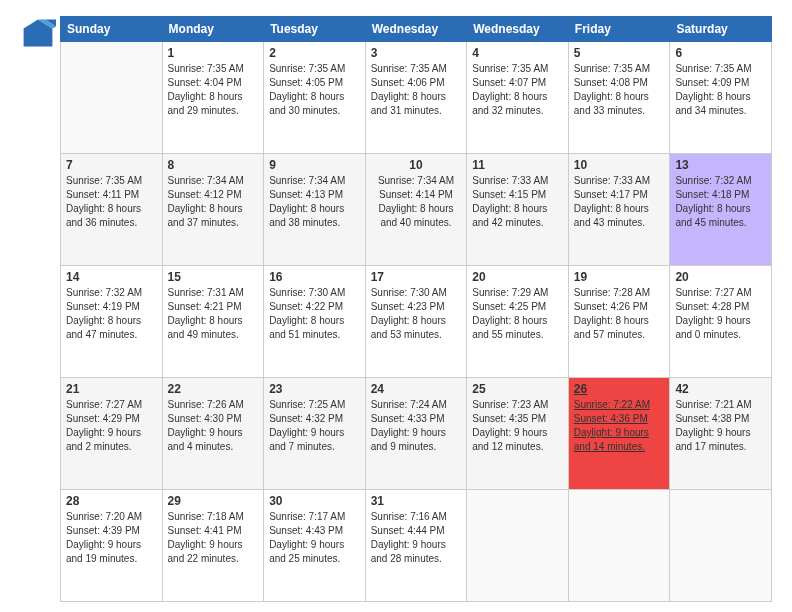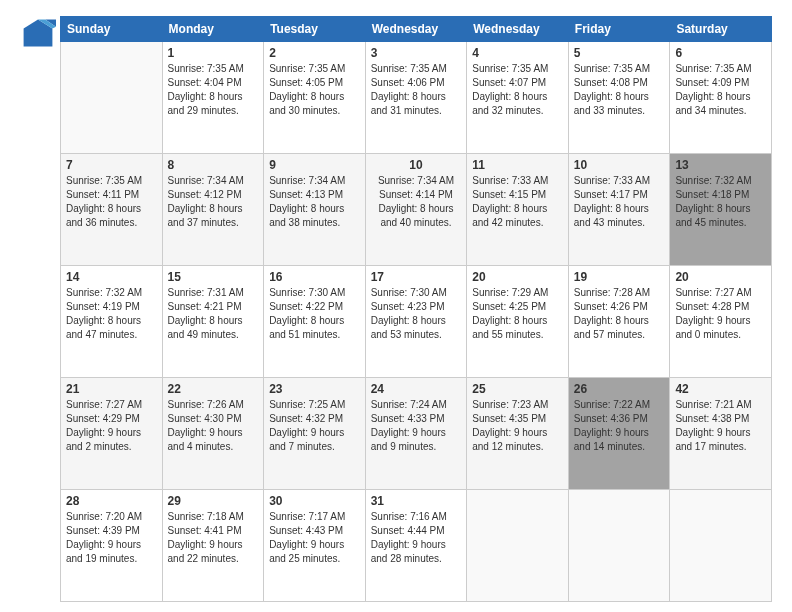--- a/index.html
+++ b/index.html
@@ -186,21 +186,21 @@
             <div class="day-info">Sunrise: 7:34 AM<br>Sunset: 4:14 PM<br>Daylight: 8 hours and 40 minutes.</div>
           </td>
           <td style="background: rgb(245, 245, 245);">
             <span class="day-num">11</span>
             <div class="day-info">Sunrise: 7:33 AM<br>Sunset: 4:15 PM<br>Daylight: 8 hours and 42 minutes.</div>
           </td>
           <td style="background: rgb(245, 245, 245);">
             <span class="day-num">10</span>
             <div class="day-info">Sunrise: 7:33 AM<br>Sunset: 4:17 PM<br>Daylight: 8 hours and 43 minutes.</div>
           </td>
-          <td style="background: #a3a3a3;">
+          <td style="background: #c4b5fd;">
             <span class="day-num">13</span>
             <div class="day-info">Sunrise: 7:32 AM<br>Sunset: 4:18 PM<br>Daylight: 8 hours and 45 minutes.</div>
           </td>
         </tr>
         <tr>
           <td>
             <span class="day-num">14</span>
             <div class="day-info">Sunrise: 7:32 AM<br>Sunset: 4:19 PM<br>Daylight: 8 hours and 47 minutes.</div>
           </td>
           <td>
@@ -242,21 +242,21 @@
             <div class="day-info">Sunrise: 7:25 AM<br>Sunset: 4:32 PM<br>Daylight: 9 hours and 7 minutes.</div>
           </td>
           <td style="background: rgb(245, 245, 245);">
             <span class="day-num">24</span>
             <div class="day-info">Sunrise: 7:24 AM<br>Sunset: 4:33 PM<br>Daylight: 9 hours and 9 minutes.</div>
           </td>
           <td style="background: rgb(245, 245, 245);">
             <span class="day-num">25</span>
             <div class="day-info">Sunrise: 7:23 AM<br>Sunset: 4:35 PM<br>Daylight: 9 hours and 12 minutes.</div>
           </td>
-          <td style="background: #a3a3a3;">
+          <td style="background: #ef4444; text-decoration: underline;">
             <span class="day-num">26</span>
             <div class="day-info">Sunrise: 7:22 AM<br>Sunset: 4:36 PM<br>Daylight: 9 hours and 14 minutes.</div>
           </td>
           <td style="background: rgb(245, 245, 245);">
             <span class="day-num">42</span>
             <div class="day-info">Sunrise: 7:21 AM<br>Sunset: 4:38 PM<br>Daylight: 9 hours and 17 minutes.</div>
           </td>
         </tr>
         <tr>
           <td>

